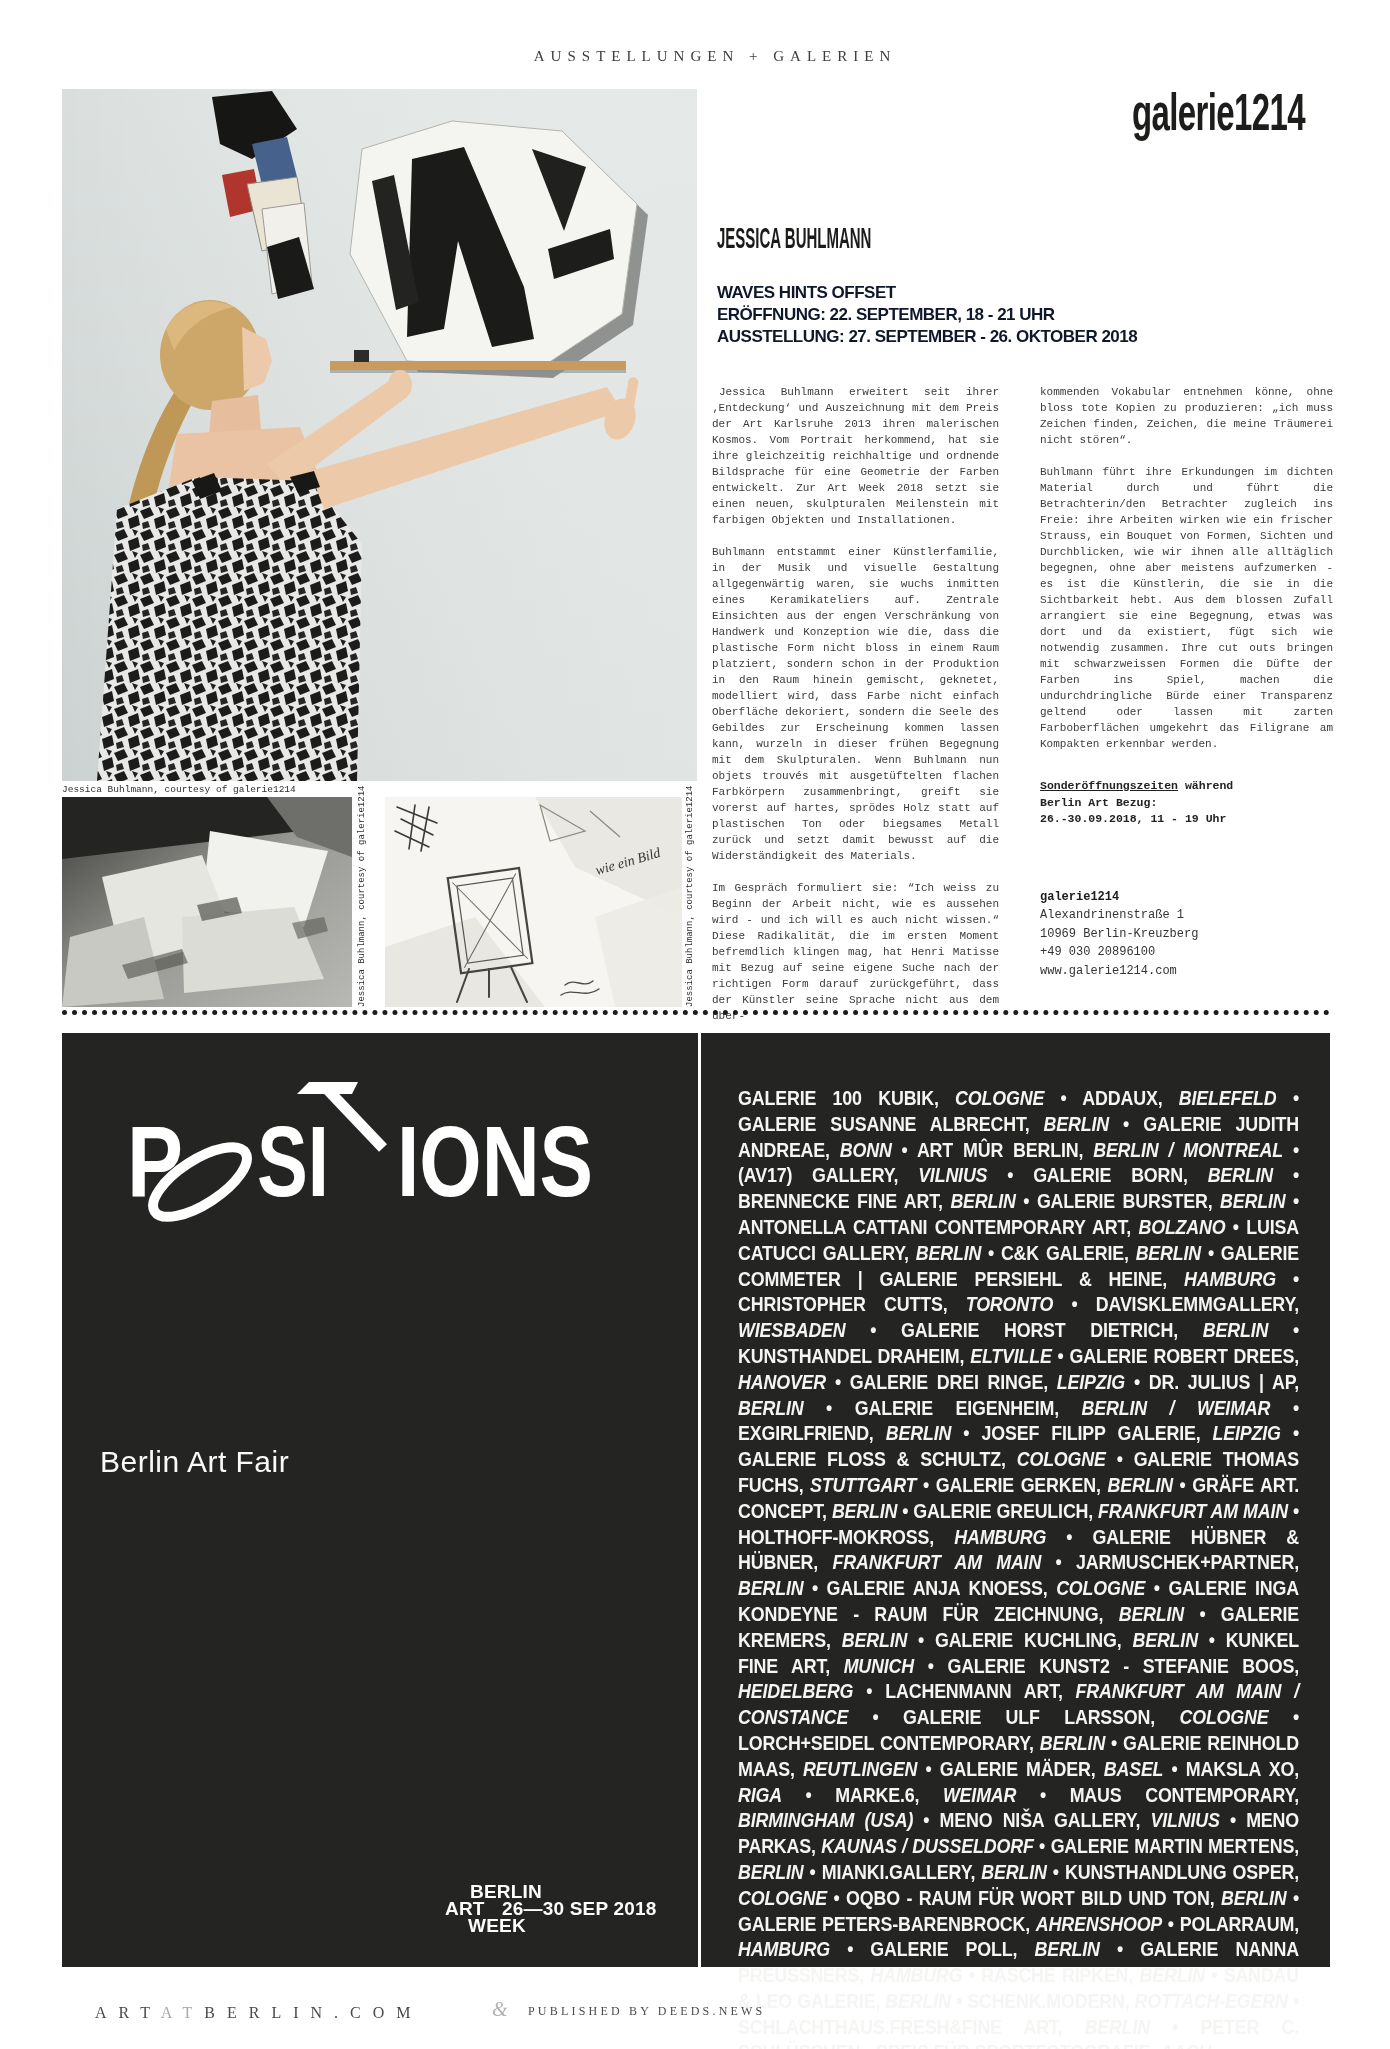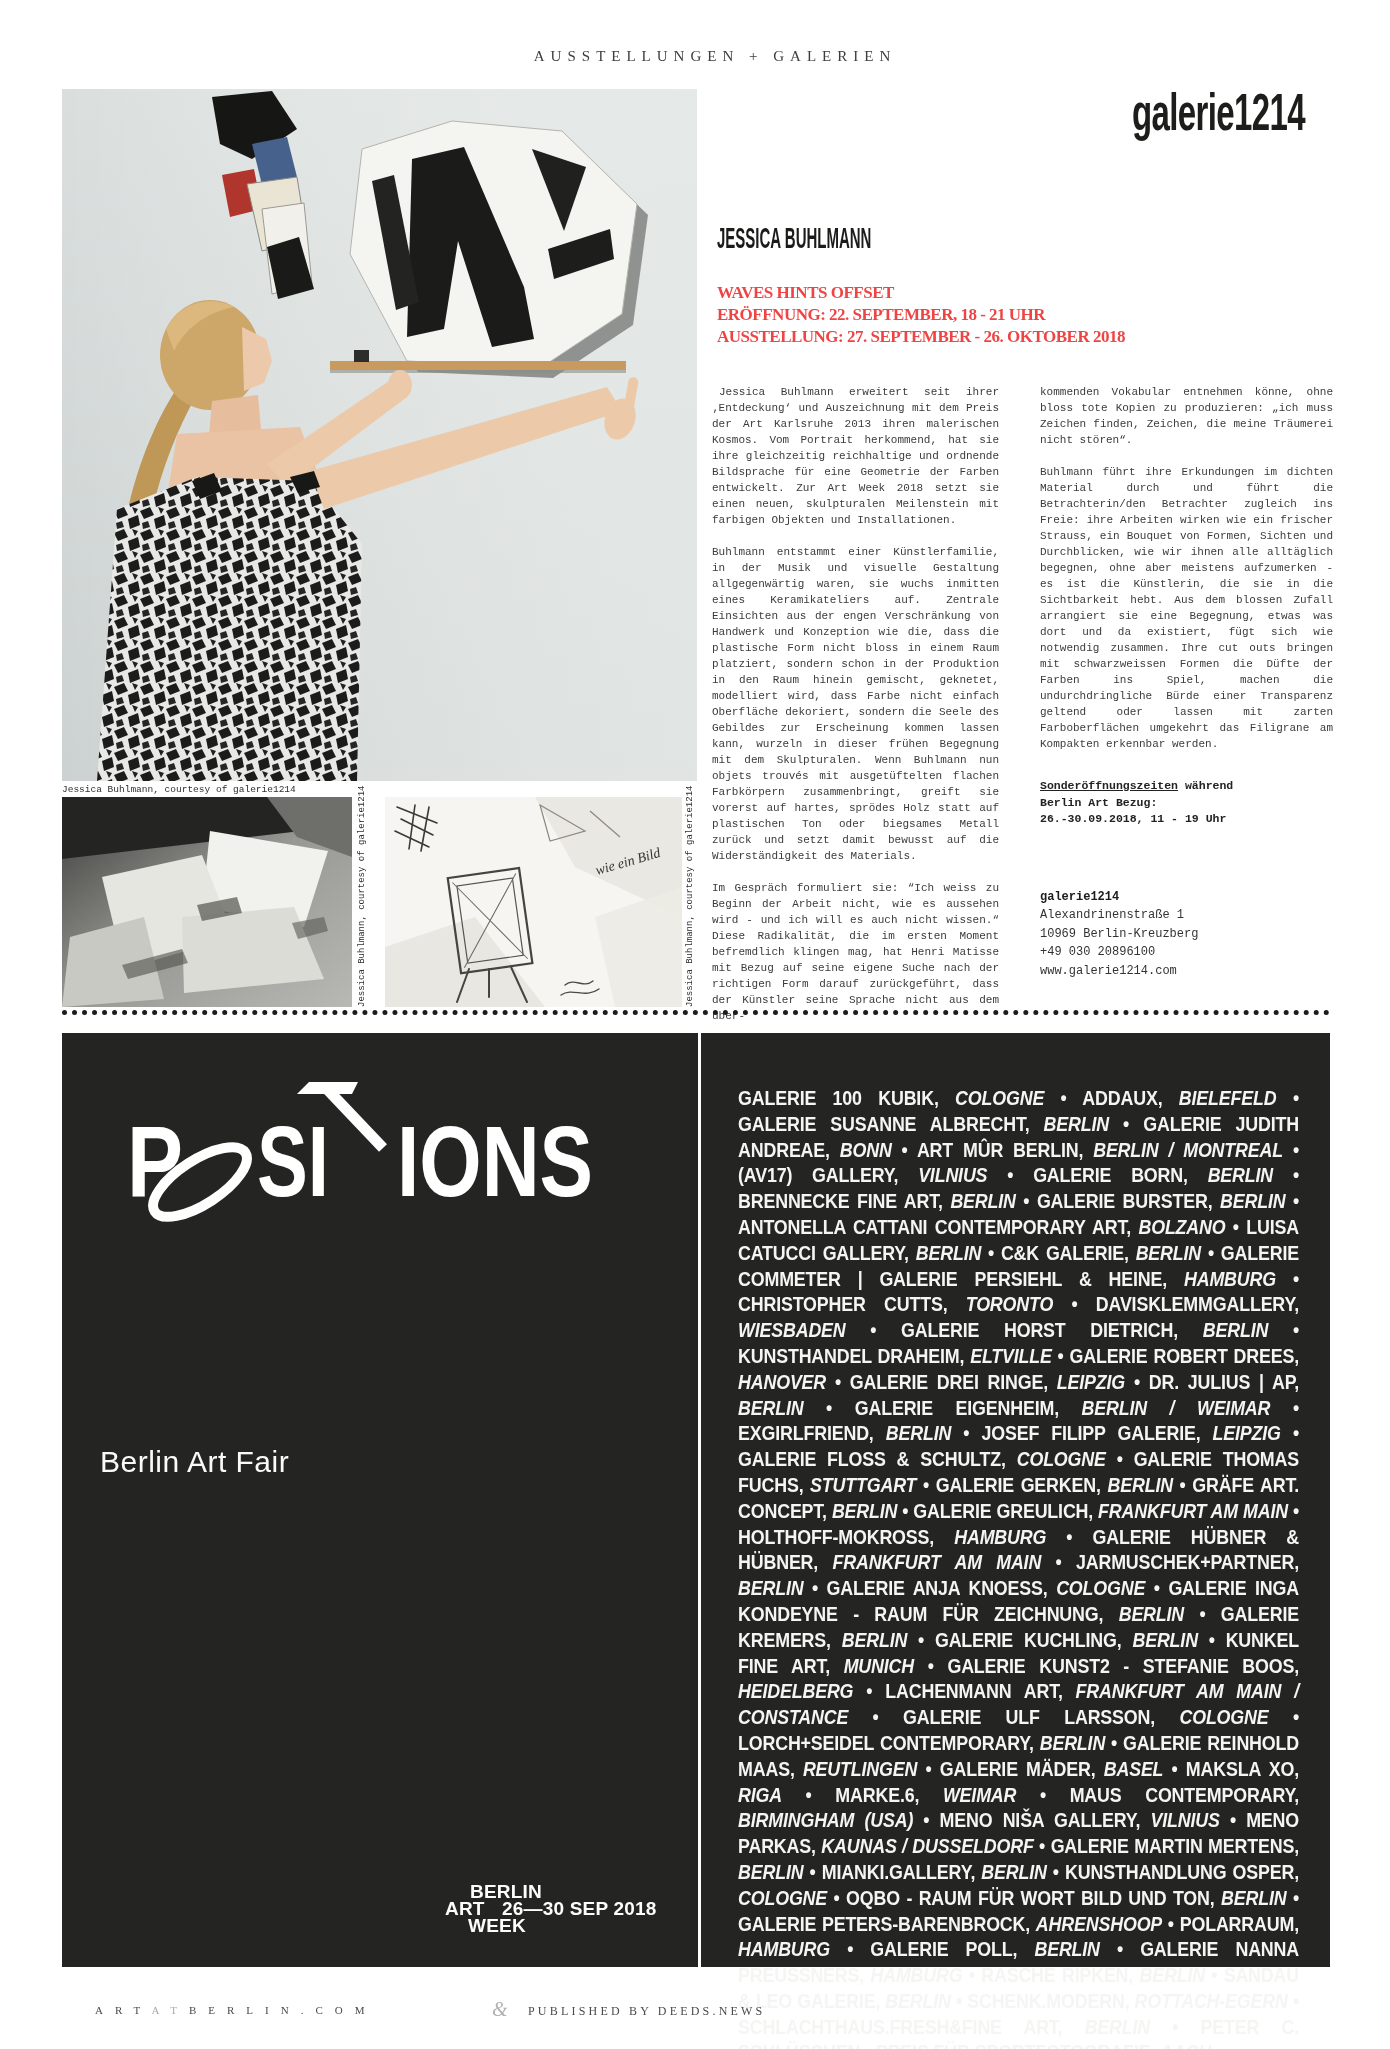--- a/index.html
+++ b/index.html
@@ -20,22 +20,22 @@
   
   .glogo {
     top:82px; left:1132px; font-weight:bold; font-size:52px; color:#1d1d1b;
     transform:scaleX(0.635); transform-origin:0 0; white-space:nowrap; letter-spacing:-1px;
   }
   .artist-name {
     top:221px; left:717px; font-weight:bold; font-size:30px; color:#1b1b19;
     transform:scaleX(0.5); transform-origin:0 0; white-space:nowrap;
   }
   .exh {
-    top:282px; left:717px; font-family:Liberation Serif, serif;
-    font-weight:bold; font-size:17px; line-height:22px; color:#ef4444; white-space:nowrap;
+    top:282px; left:717px; font-family:Liberation Sans, sans-serif;
+    font-weight:bold; font-size:17px; line-height:22px; color:#0f172a; white-space:nowrap;
     letter-spacing:-0.5px;
   }
 
   
   .col {
     font-family:"Liberation Mono",monospace; font-size:11px; line-height:16px;
     color:#3b3b3b; text-align:justify;
   }
   .col p { margin:0 0 16px 0; }
   #col1 { top:384px; left:712px; width:287px; }
@@ -85,21 +85,21 @@
   .glist {
     position:absolute; left:676px; top:52px; width:660px;
     transform:scaleX(0.85); transform-origin:0 0;
     font-weight:bold; font-size:21px; line-height:25.8px; color:#f5f5f3;
     text-align:justify; letter-spacing:-0.2px;
   }
   .glist i { font-style:italic; }
 
   
   .footer-left {
-    top:2004px; left:95px; font-family:"Liberation Serif",serif; font-size:11px;
+    top:2004px; left:95px; font-family:"Liberation Serif",serif; font-size:16px;
     letter-spacing:12px; color:#4a4a4a; white-space:nowrap;
   }
   .footer-left .lt { color:#a9a9a7; }
   .footer-amp {
     top:1998px; left:492px; font-family:"Liberation Serif",serif; font-style:italic;
     font-size:20px; color:#b0b0ae;
   }
   .footer-right {
     top:2004px; left:528px; font-family:"Liberation Serif",serif; font-size:12px;
     letter-spacing:3.2px; color:#4a4a4a; white-space:nowrap;

